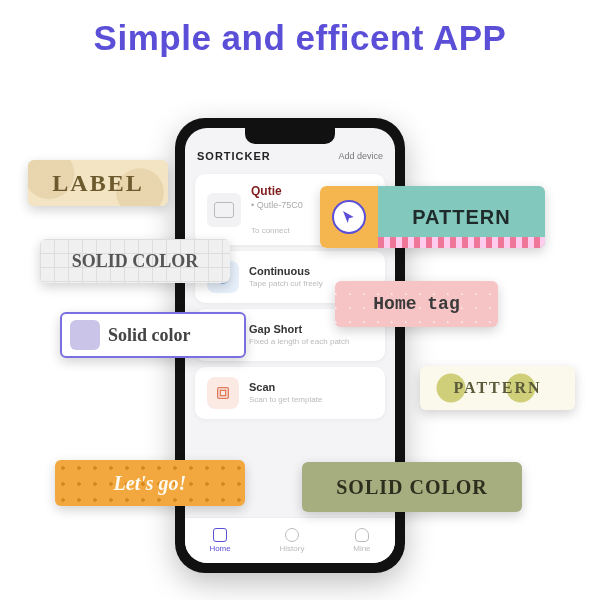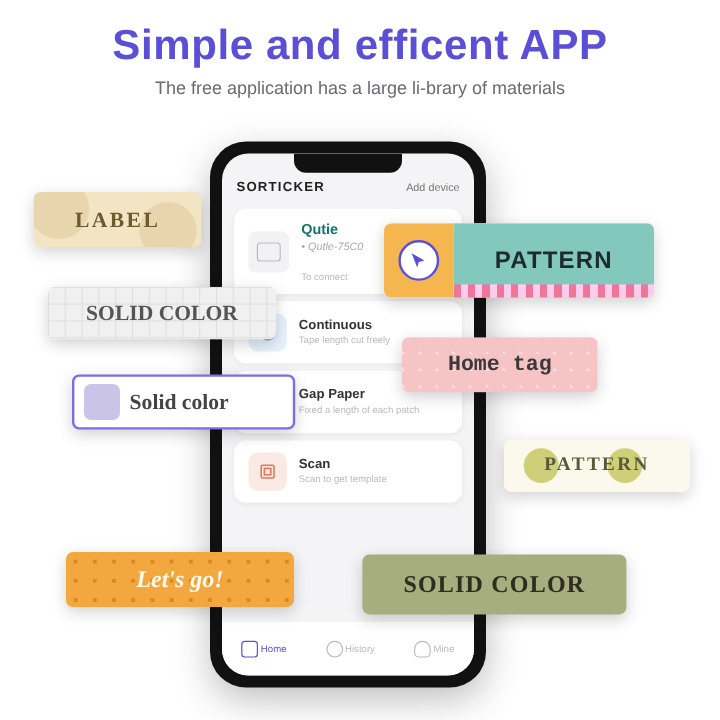--- a/index.html
+++ b/index.html
@@ -79,22 +79,22 @@
   }
   .device-thumb {
     width: 34px; height: 34px;
     background: #f2f2f5;
     border-radius: 6px;
     display:flex;align-items:center;justify-content:center;
   }
   .device-thumb::after{
     content:"";width:18px;height:14px;border:1px solid #bbb;border-radius:3px;
   }
-  .device-name { font-size: 12px; font-weight: 600; color: #0f766e; }
-  .device-sub { font-size: 9px; color: #aaa; margin-top:2px;font-style:italic;}
+  .device-name { font-size: 12px; font-weight: 600; color: #7f1d1d; }
+  .device-sub { font-size: 9px; color: #aaa; margin-top:2px;}
   .device-status { font-size: 8px; color: #bbb; margin-top:16px;}
 
   .row-card {
     margin: 6px 10px;
     background: #fff;
     border-radius: 10px;
     padding: 10px 12px;
     display: flex;
     gap: 10px;
     align-items: center;
@@ -122,40 +122,40 @@
     align-items:center;
     border-top:1px solid #eee;
   }
   .help-btn {
     position:absolute; right:12px; bottom:54px;
     width:26px;height:26px;border-radius:50%;
     background:#fff;box-shadow:0 1px 4px rgba(0,0,0,0.15);
     display:flex;align-items:center;justify-content:center;
     font-size:12px;color:#888;
   }
-  .nav-item { display:flex;flex-direction:row;align-items:center;gap:2px;font-size:8px;color:#bbb;}
+  .nav-item { display:flex;flex-direction:column;align-items:center;gap:2px;font-size:8px;color:#bbb;}
   .nav-item.active { color:#5b4fd8;}
   .nav-ico{width:14px;height:14px;border:1.5px solid currentColor;border-radius:3px;}
   .nav-ico.clock{border-radius:50%;position:relative;}
   .nav-ico.user{border-radius:50% 50% 4px 4px;}
 
   
   .tag {
     position:absolute;
     border-radius:6px;
     display:flex;align-items:center;justify-content:center;
     font-weight:600;
     box-shadow:0 4px 12px rgba(0,0,0,0.18);
     padding:0 10px;
     white-space:nowrap;
   }
   .tag-label {
     left:28px; top:160px; width:140px; height:46px;
     background:#f3e4c3;
-    color:#6d5a2e;font-family:"Times New Roman",serif;font-size:18px;letter-spacing:2px;
+    color:#6d5a2e;font-family:"Times New Roman",serif;font-size:24px;letter-spacing:2px;
     background-image:
       radial-gradient(circle at 15% 30%, rgba(200,170,110,0.25) 0 20%, transparent 21%),
       radial-gradient(circle at 80% 70%, rgba(200,170,110,0.25) 0 20%, transparent 21%);
   }
   .tag-pattern-big {
     left:320px; top:186px; width:225px; height:62px;
     padding:0;
     background:#fff8e8;
     overflow:hidden;
   }
@@ -225,21 +225,21 @@
     left:302px; top:462px; width:220px; height:50px;
     background:#a6ad7f;
     color:#2e2e1e;font-size:20px;font-family:Georgia,serif;letter-spacing:1px;
   }
 </style>
 </head>
 <body>
 
 <div class="heading">Simple and efficent APP</div>
 <div class="subheading">
-  <span>The free application has a large li-brary of materials</span><br>
+  <br>
 </div>
 
 <div class="phone">
   <div class="screen">
     <div class="notch"></div>
 
     <div class="app-header">
       <span class="app-title">SORTICKER</span>
       <span class="add-device">Add device</span>
     </div>
@@ -255,32 +255,32 @@
 
     <div class="row-card">
       <div class="row-icon blue">
         <svg width="18" height="18" viewBox="0 0 24 24" fill="none" stroke="currentColor" stroke-width="2">
             <circle cx="12" cy="12" r="8"></circle>
             <circle cx="12" cy="12" r="3"></circle>
           </svg>
       </div>
       <div>
         <div class="row-title">Continuous</div>
-        <div class="row-sub">Tape length cut freely</div>
+        <div class="row-sub">Tape patch cut freely</div>
       </div>
     </div>
 
     <div class="row-card">
       <div class="row-icon gray">
         <svg width="16" height="16" viewBox="0 0 24 24" fill="none" stroke="currentColor" stroke-width="2">
             <rect x="5" y="3" width="14" height="18" rx="2"></rect>
           </svg>
       </div>
       <div>
-        <div class="row-title">Gap Paper</div>
+        <div class="row-title">Gap Short</div>
         <div class="row-sub">Fixed a length of each patch</div>
       </div>
     </div>
 
     <div class="row-card">
       <div class="row-icon coral">
         <svg width="16" height="16" viewBox="0 0 24 24" fill="none" stroke="currentColor" stroke-width="2">
             <rect x="4" y="4" width="16" height="16" rx="2"></rect>
             <rect x="8" y="8" width="8" height="8"></rect>
           </svg>

